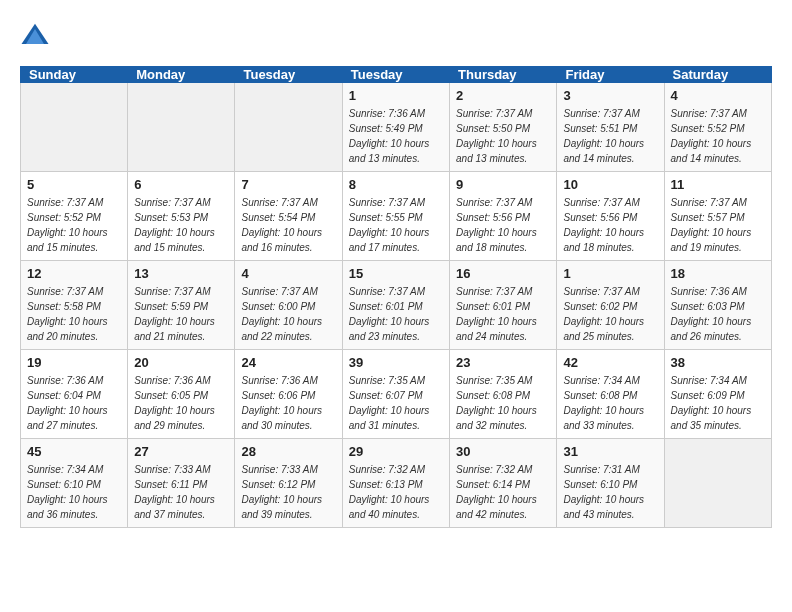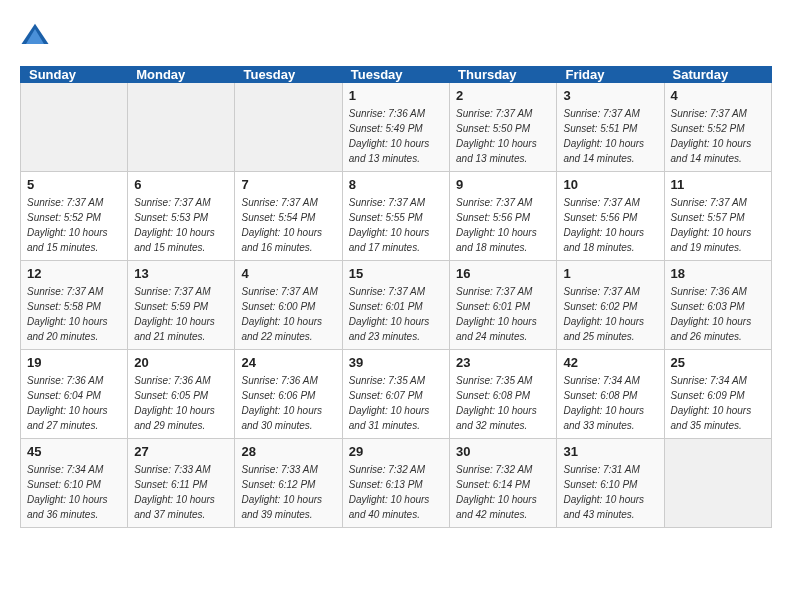--- a/index.html
+++ b/index.html
@@ -304,21 +304,21 @@
 and 32 minutes.</div>
         </td>
         <td>
           <span class="day-num">42</span>
           <div class="day-info" style="white-space: pre-line;">Sunrise: 7:34 AM
 Sunset: 6:08 PM
 Daylight: 10 hours
 and 33 minutes.</div>
         </td>
         <td>
-          <span class="day-num">25</span>
+          <span class="day-num">38</span>
           <div class="day-info" style="white-space: pre-line;">Sunrise: 7:34 AM
 Sunset: 6:09 PM
 Daylight: 10 hours
 and 35 minutes.</div>
         </td>
       </tr>
       <tr>
         <td>
           <span class="day-num">45</span>
           <div class="day-info" style="white-space: pre-line;">Sunrise: 7:34 AM

